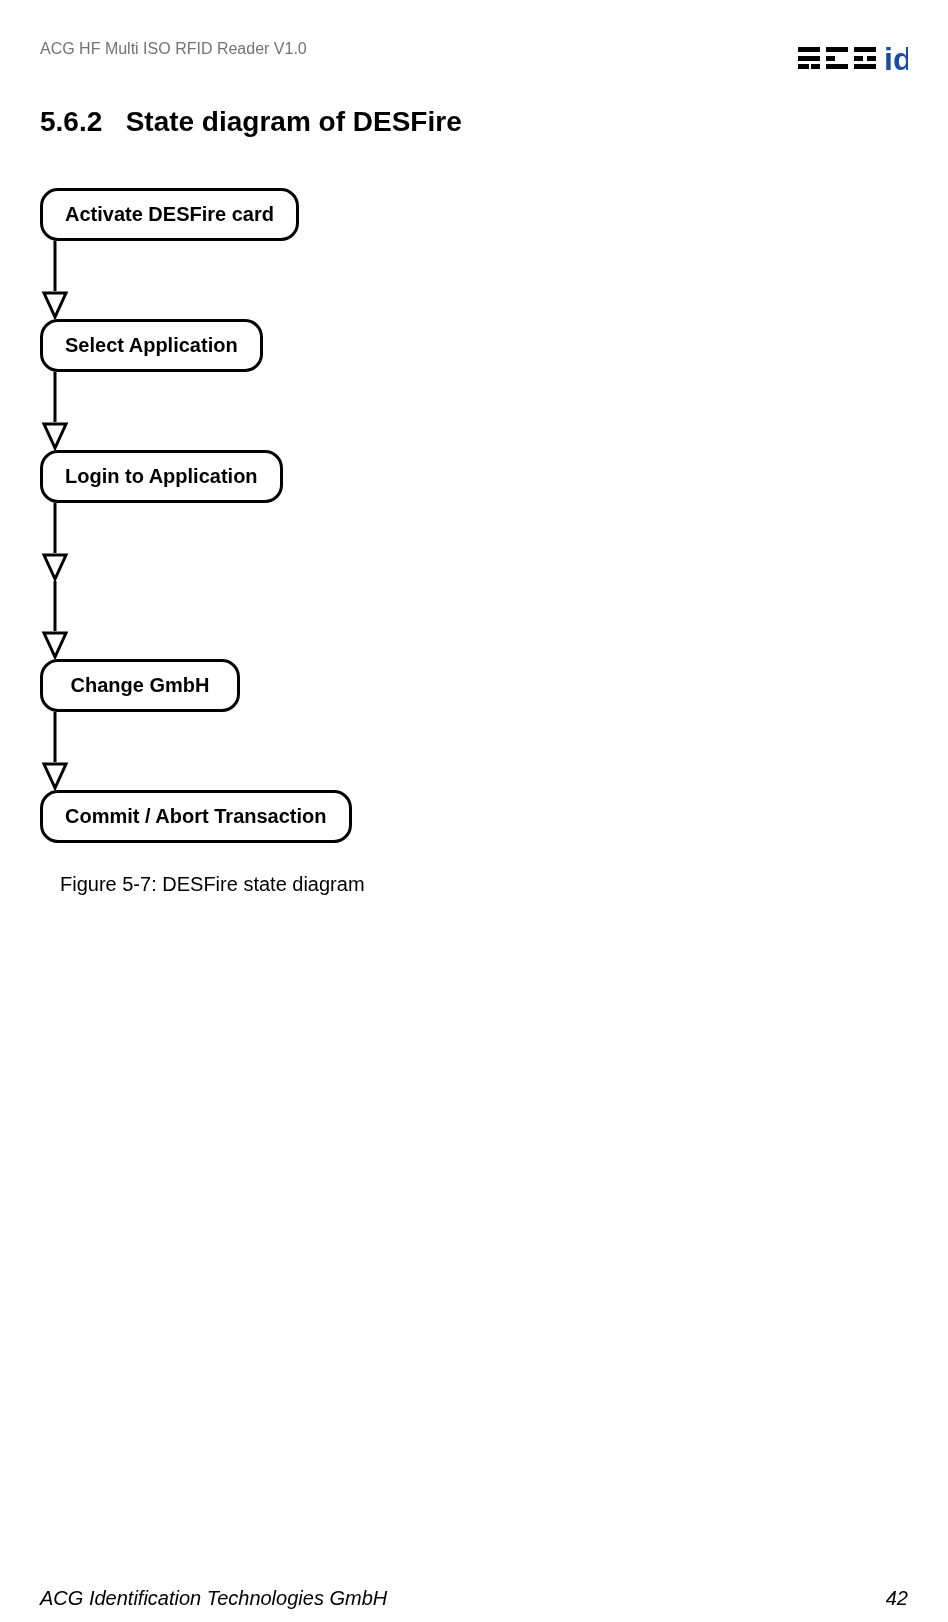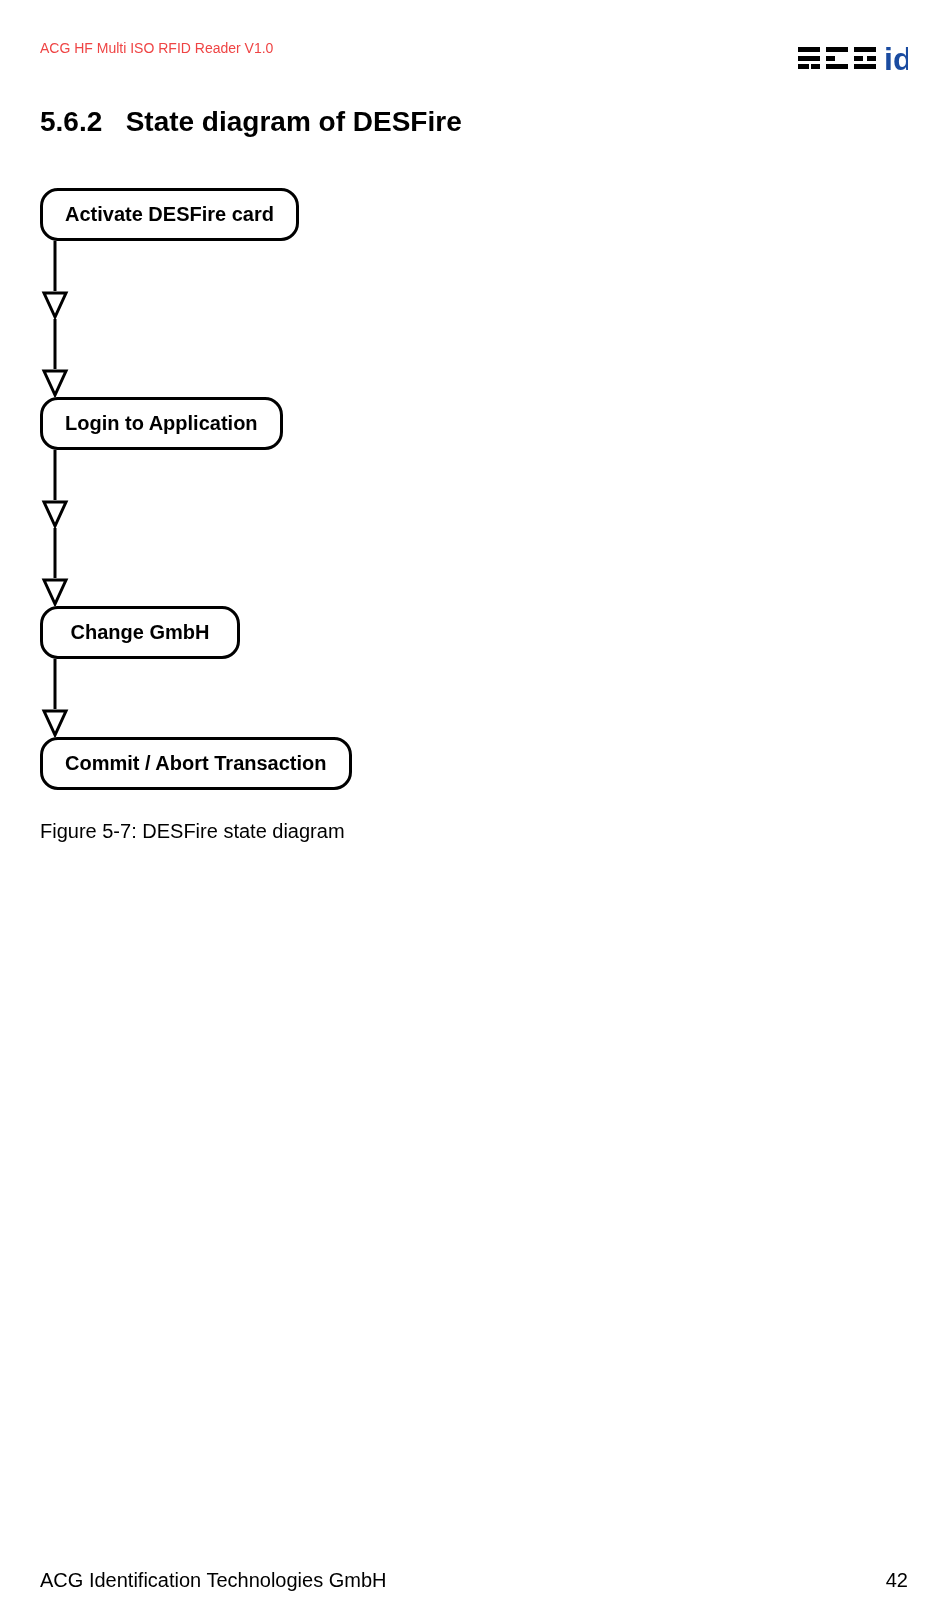--- a/index.html
+++ b/index.html
@@ -11,22 +11,22 @@
       position: relative;
       background: white;
     }
     .header {
       display: flex;
       justify-content: space-between;
       align-items: flex-start;
       margin-bottom: 30px;
     }
     .header-title {
-      font-size: 14px;
-      color: #ef4444;
+      font-size: 16px;
+      color: #737373;
     }
     .logo {
       display: flex;
       align-items: center;
       gap: 10px;
       text-align: right;
     }
     .section-heading {
       font-size: 28px;
       font-weight: bold;
@@ -50,29 +50,31 @@
       min-width: 200px;
       box-sizing: border-box;
     }
     .arrow-svg {
       display: block;
     }
     .figure-caption {
       font-size: 20px;
       margin-top: 30px;
       text-align: center;
+      margin-left: 20px;
     }
     .footer {
       position: absolute;
-      bottom: 30px;
+      bottom: 12px;
       left: 40px;
       right: 40px;
       display: flex;
       justify-content: space-between;
       font-size: 20px;
+      font-style: italic;
     }
   </style>
 </head>
 <body>
 
 <div class="header">
   <div class="header-title">ACG HF Multi ISO RFID Reader V1.0</div>
   <div class="logo">
     <svg width="110" height="36" viewBox="0 0 110 36">
       <rect x="0" y="7" width="22" height="5" fill="#000"></rect>
@@ -95,20 +97,21 @@
   <span>5.6.2</span>&nbsp;&nbsp;
   <span>State diagram of DESFire</span>
 </div>
 
 <div class="diagram-container">
   <div class="state-box">Activate DESFire card</div>
   <svg class="arrow-svg" width="30" height="78">
     <line x1="15" y1="0" x2="15" y2="50" stroke="#000" stroke-width="3"></line>
     <polygon points="15,76 4,52 26,52" fill="#fff" stroke="#000" stroke-width="3"></polygon>
   </svg>
+  <div class="state-box">Select Application</div>
   <svg class="arrow-svg" width="30" height="78">
     <line x1="15" y1="0" x2="15" y2="50" stroke="#000" stroke-width="3"></line>
     <polygon points="15,76 4,52 26,52" fill="#fff" stroke="#000" stroke-width="3"></polygon>
   </svg>
   <div class="state-box">Login to Application</div>
   <svg class="arrow-svg" width="30" height="78">
     <line x1="15" y1="0" x2="15" y2="50" stroke="#000" stroke-width="3"></line>
     <polygon points="15,76 4,52 26,52" fill="#fff" stroke="#000" stroke-width="3"></polygon>
   </svg>
   <svg class="arrow-svg" width="30" height="78">

